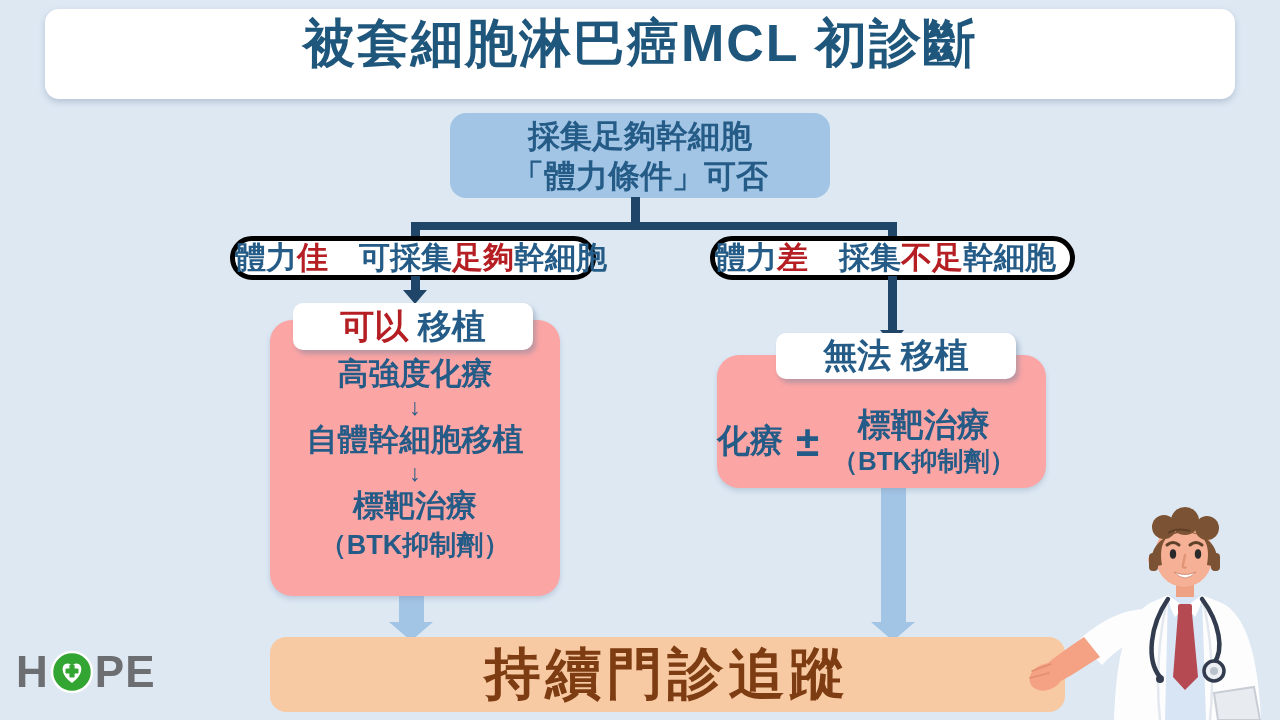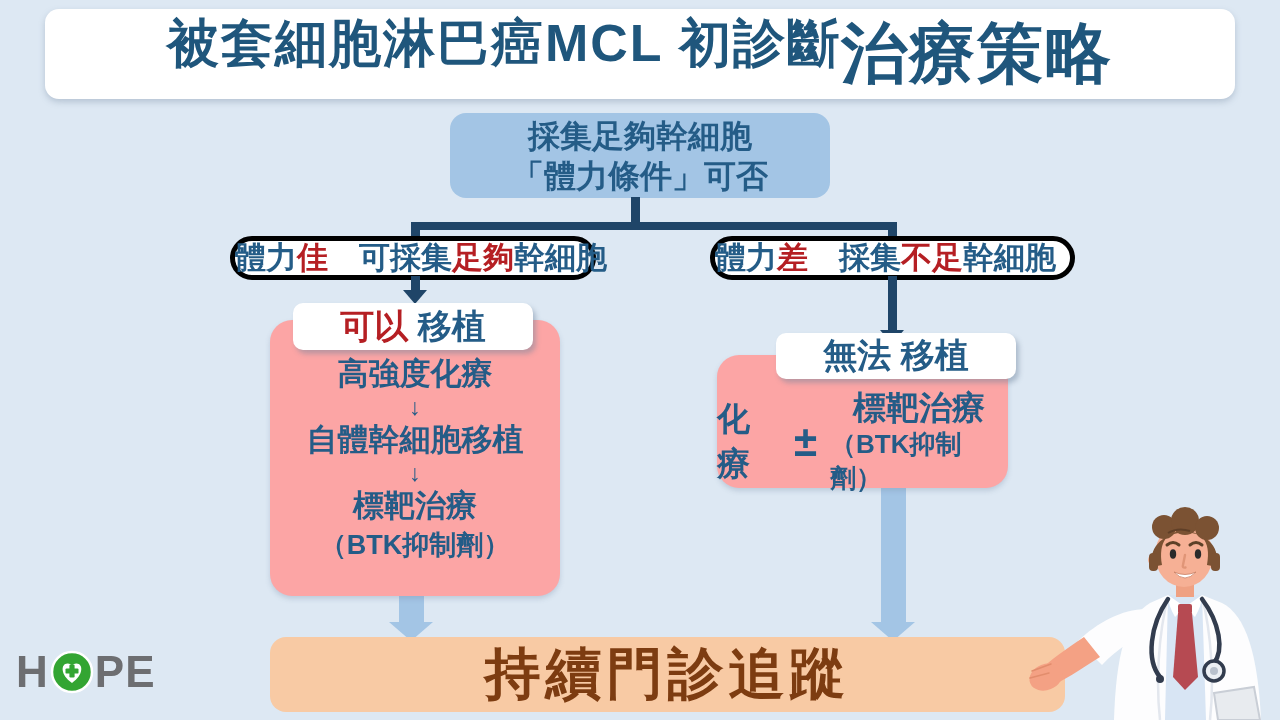--- a/index.html
+++ b/index.html
@@ -58,22 +58,22 @@
   .label-left{left:293px;top:303px;width:240px;height:47px;}
   .label-right{left:776px;top:333px;width:240px;height:46px;text-align:right;}
 
   .bluebox{background:#fca5a5;border-radius:22px;z-index:2;box-shadow:0 3px 5px rgba(120,140,165,.3);}
   .box-left{left:270px;top:320px;width:290px;height:276px;
     display:flex;flex-direction:column;align-items:center;justify-content:flex-start;padding-top:34px;box-sizing:border-box;}
   .step{font-size:31px;font-weight:bold;color:#245c87;line-height:40px;}
   .step-sub{font-size:27px;font-weight:bold;color:#245c87;line-height:38px;}
   .mini-arrow{font-size:23px;font-weight:bold;color:#245c87;line-height:26px;}
 
-  .box-right{left:717px;top:355px;width:291px;height:133px;
-    display:flex;align-items:center;justify-content:center;gap:13px;padding-top:40px;box-sizing:border-box;}
+  .box-right{left:717px;top:355px;width:329px;height:133px;
+    display:flex;align-items:center;justify-content:flex-start;gap:13px;padding-top:40px;box-sizing:border-box;}
   .chemo{font-size:33px;font-weight:bold;color:#245c87;}
   .pm{font-size:42px;font-weight:bold;color:#245c87;}
   .targetcol{display:flex;flex-direction:column;align-items:center;}
   .targetcol .t1{font-size:33px;font-weight:bold;color:#245c87;line-height:38px;}
   .targetcol .t2{font-size:26px;font-weight:bold;color:#245c87;line-height:34px;}
 
   
   .bigshaft{background:#a3c5e5;z-index:1;}
   .bigshaft-left{left:399px;top:594px;width:25px;height:28px;}
   .bighead-left{left:389px;top:622px;width:0;height:0;z-index:1;
@@ -92,21 +92,20 @@
   .logo{left:16px;top:650px;display:flex;align-items:center;z-index:4;}
   .logo-letter{font-size:44px;font-weight:bold;color:#6d6e71;letter-spacing:1px;line-height:44px;}
 
   .doctor{left:1018px;top:503px;width:262px;height:217px;z-index:5;}
 </style>
 </head>
 <body>
 
 <div class="abs banner">
   <span class="title-main">被套細胞淋巴癌MCL 初診斷</span>
-    <span class="title-emph">治療策略</span>
 </div>
 
 <div class="abs rootbox">
   <div>採集足夠幹細胞</div>
   <div>「體力條件」可否</div>
 </div>
 
 <div class="abs line v-root"></div>
 <div class="abs line h-split"></div>
 <div class="abs line v-left"></div>

